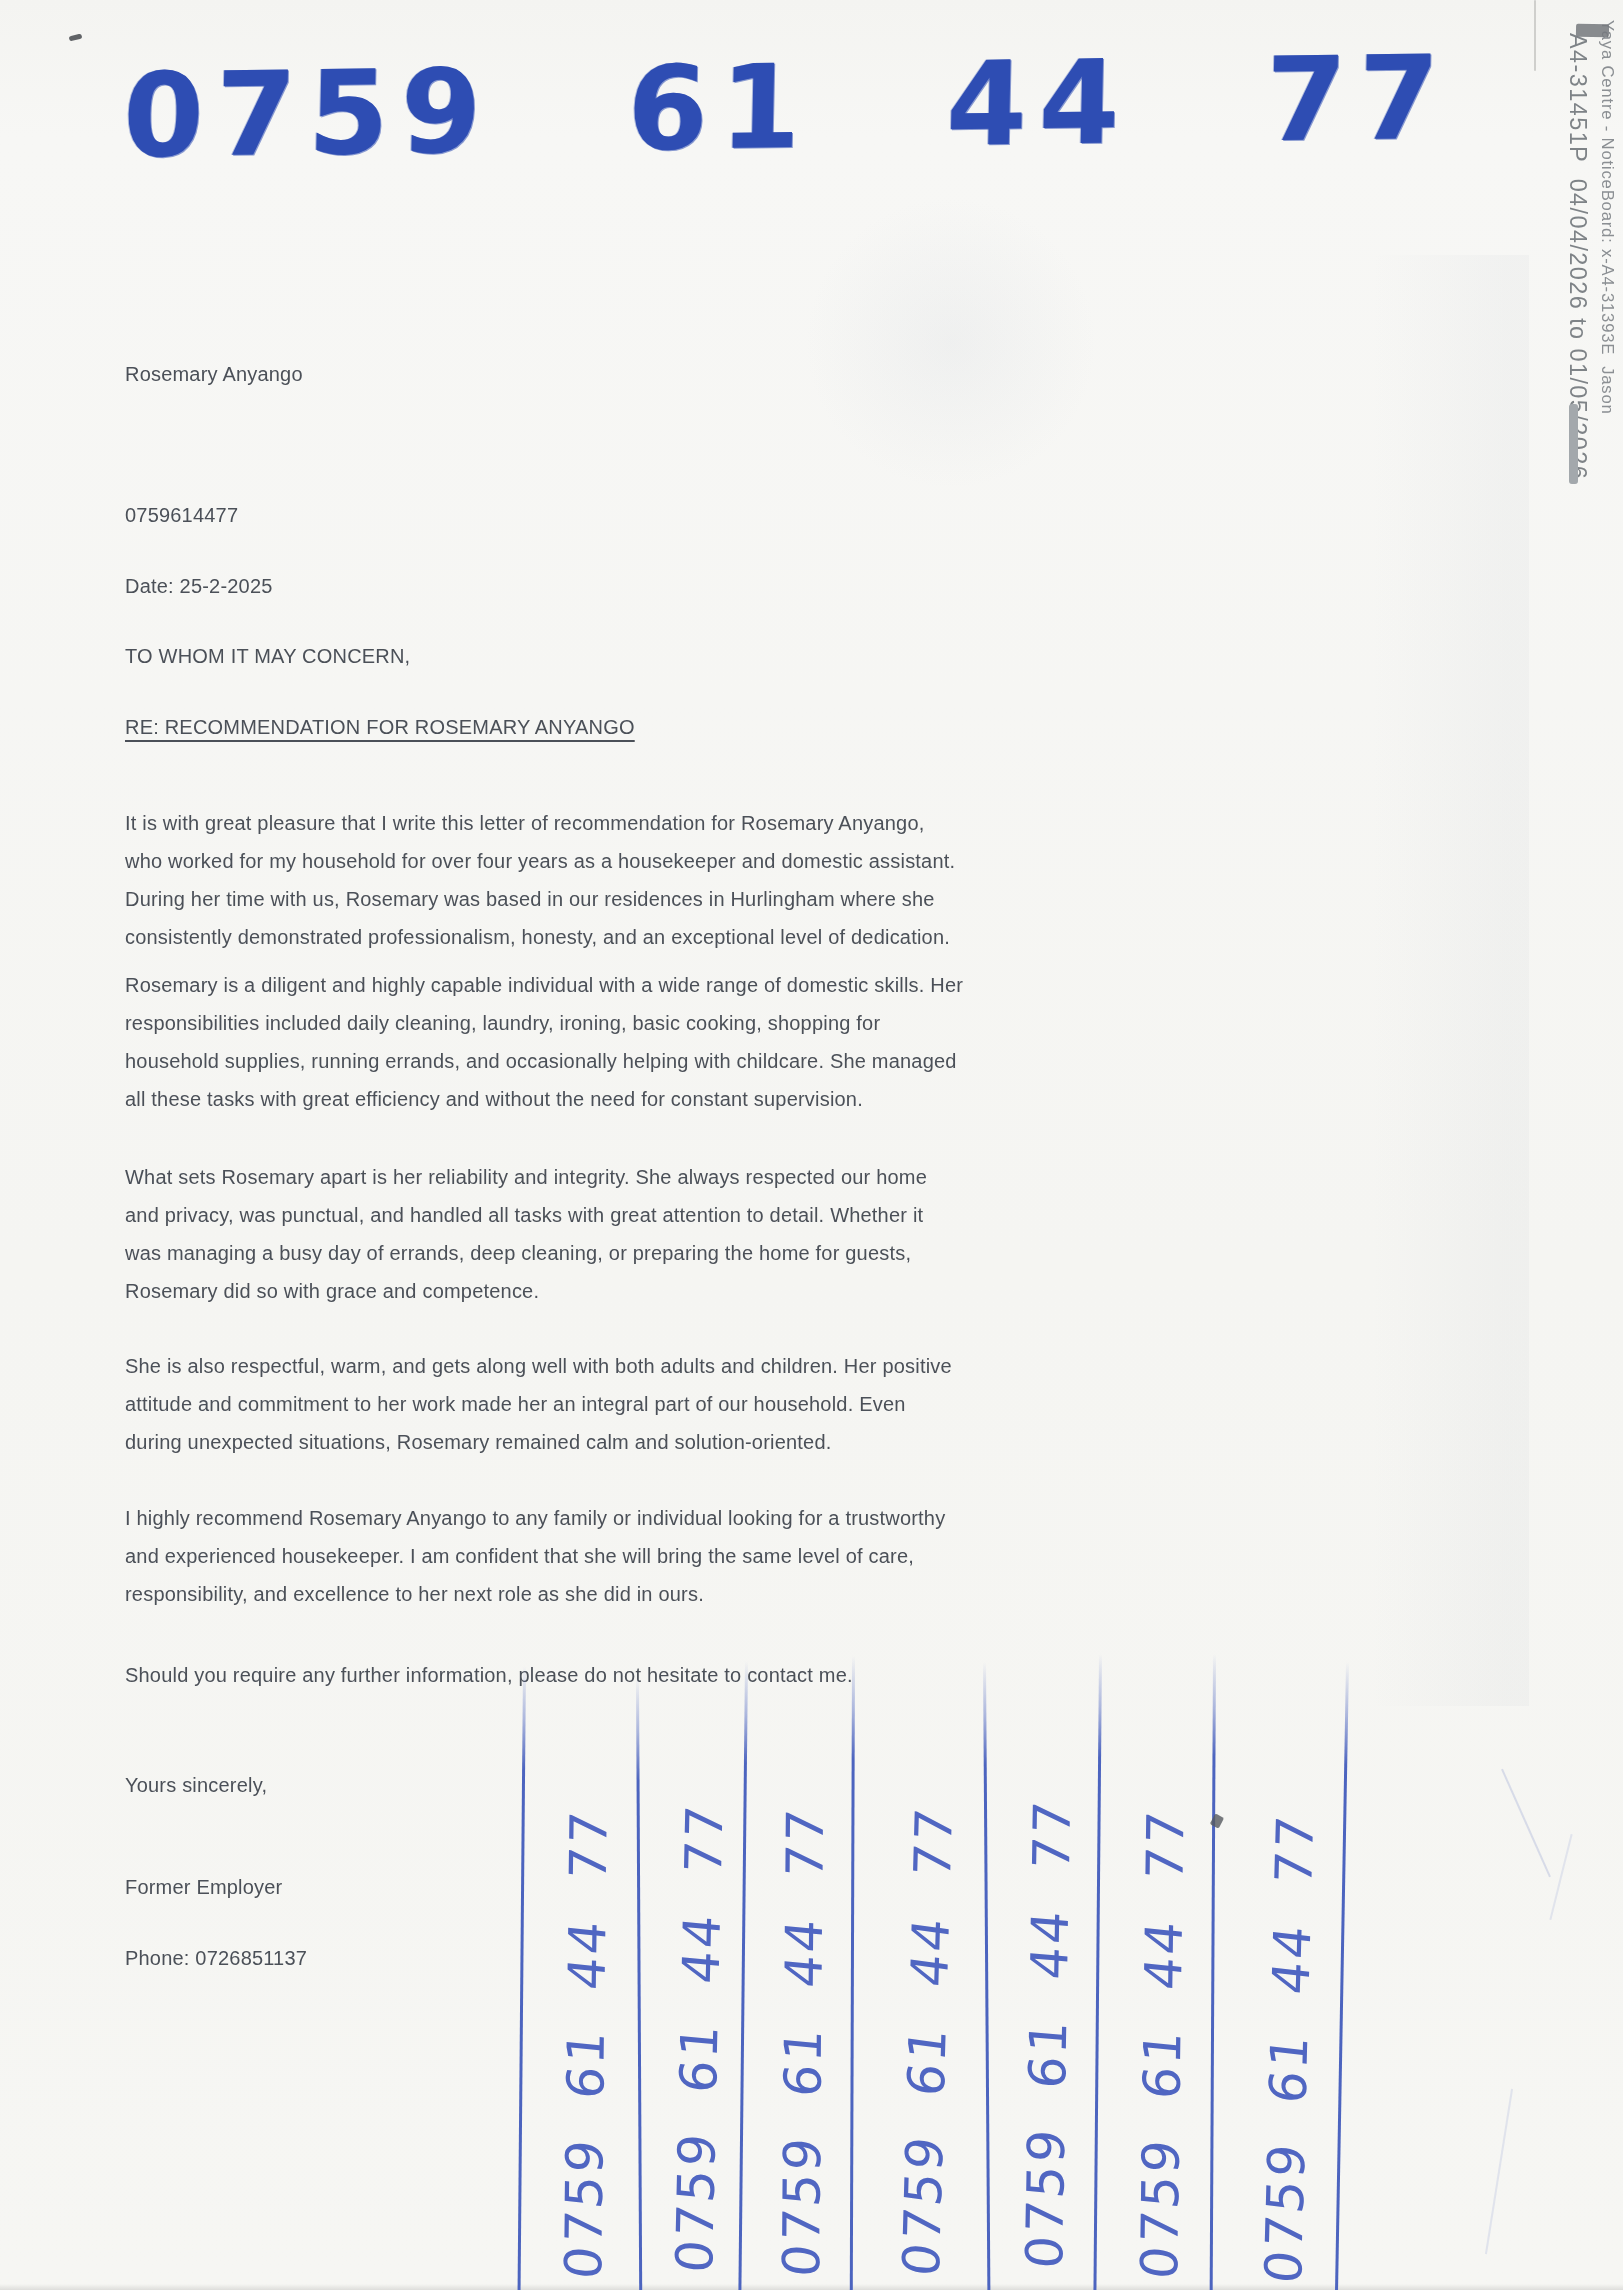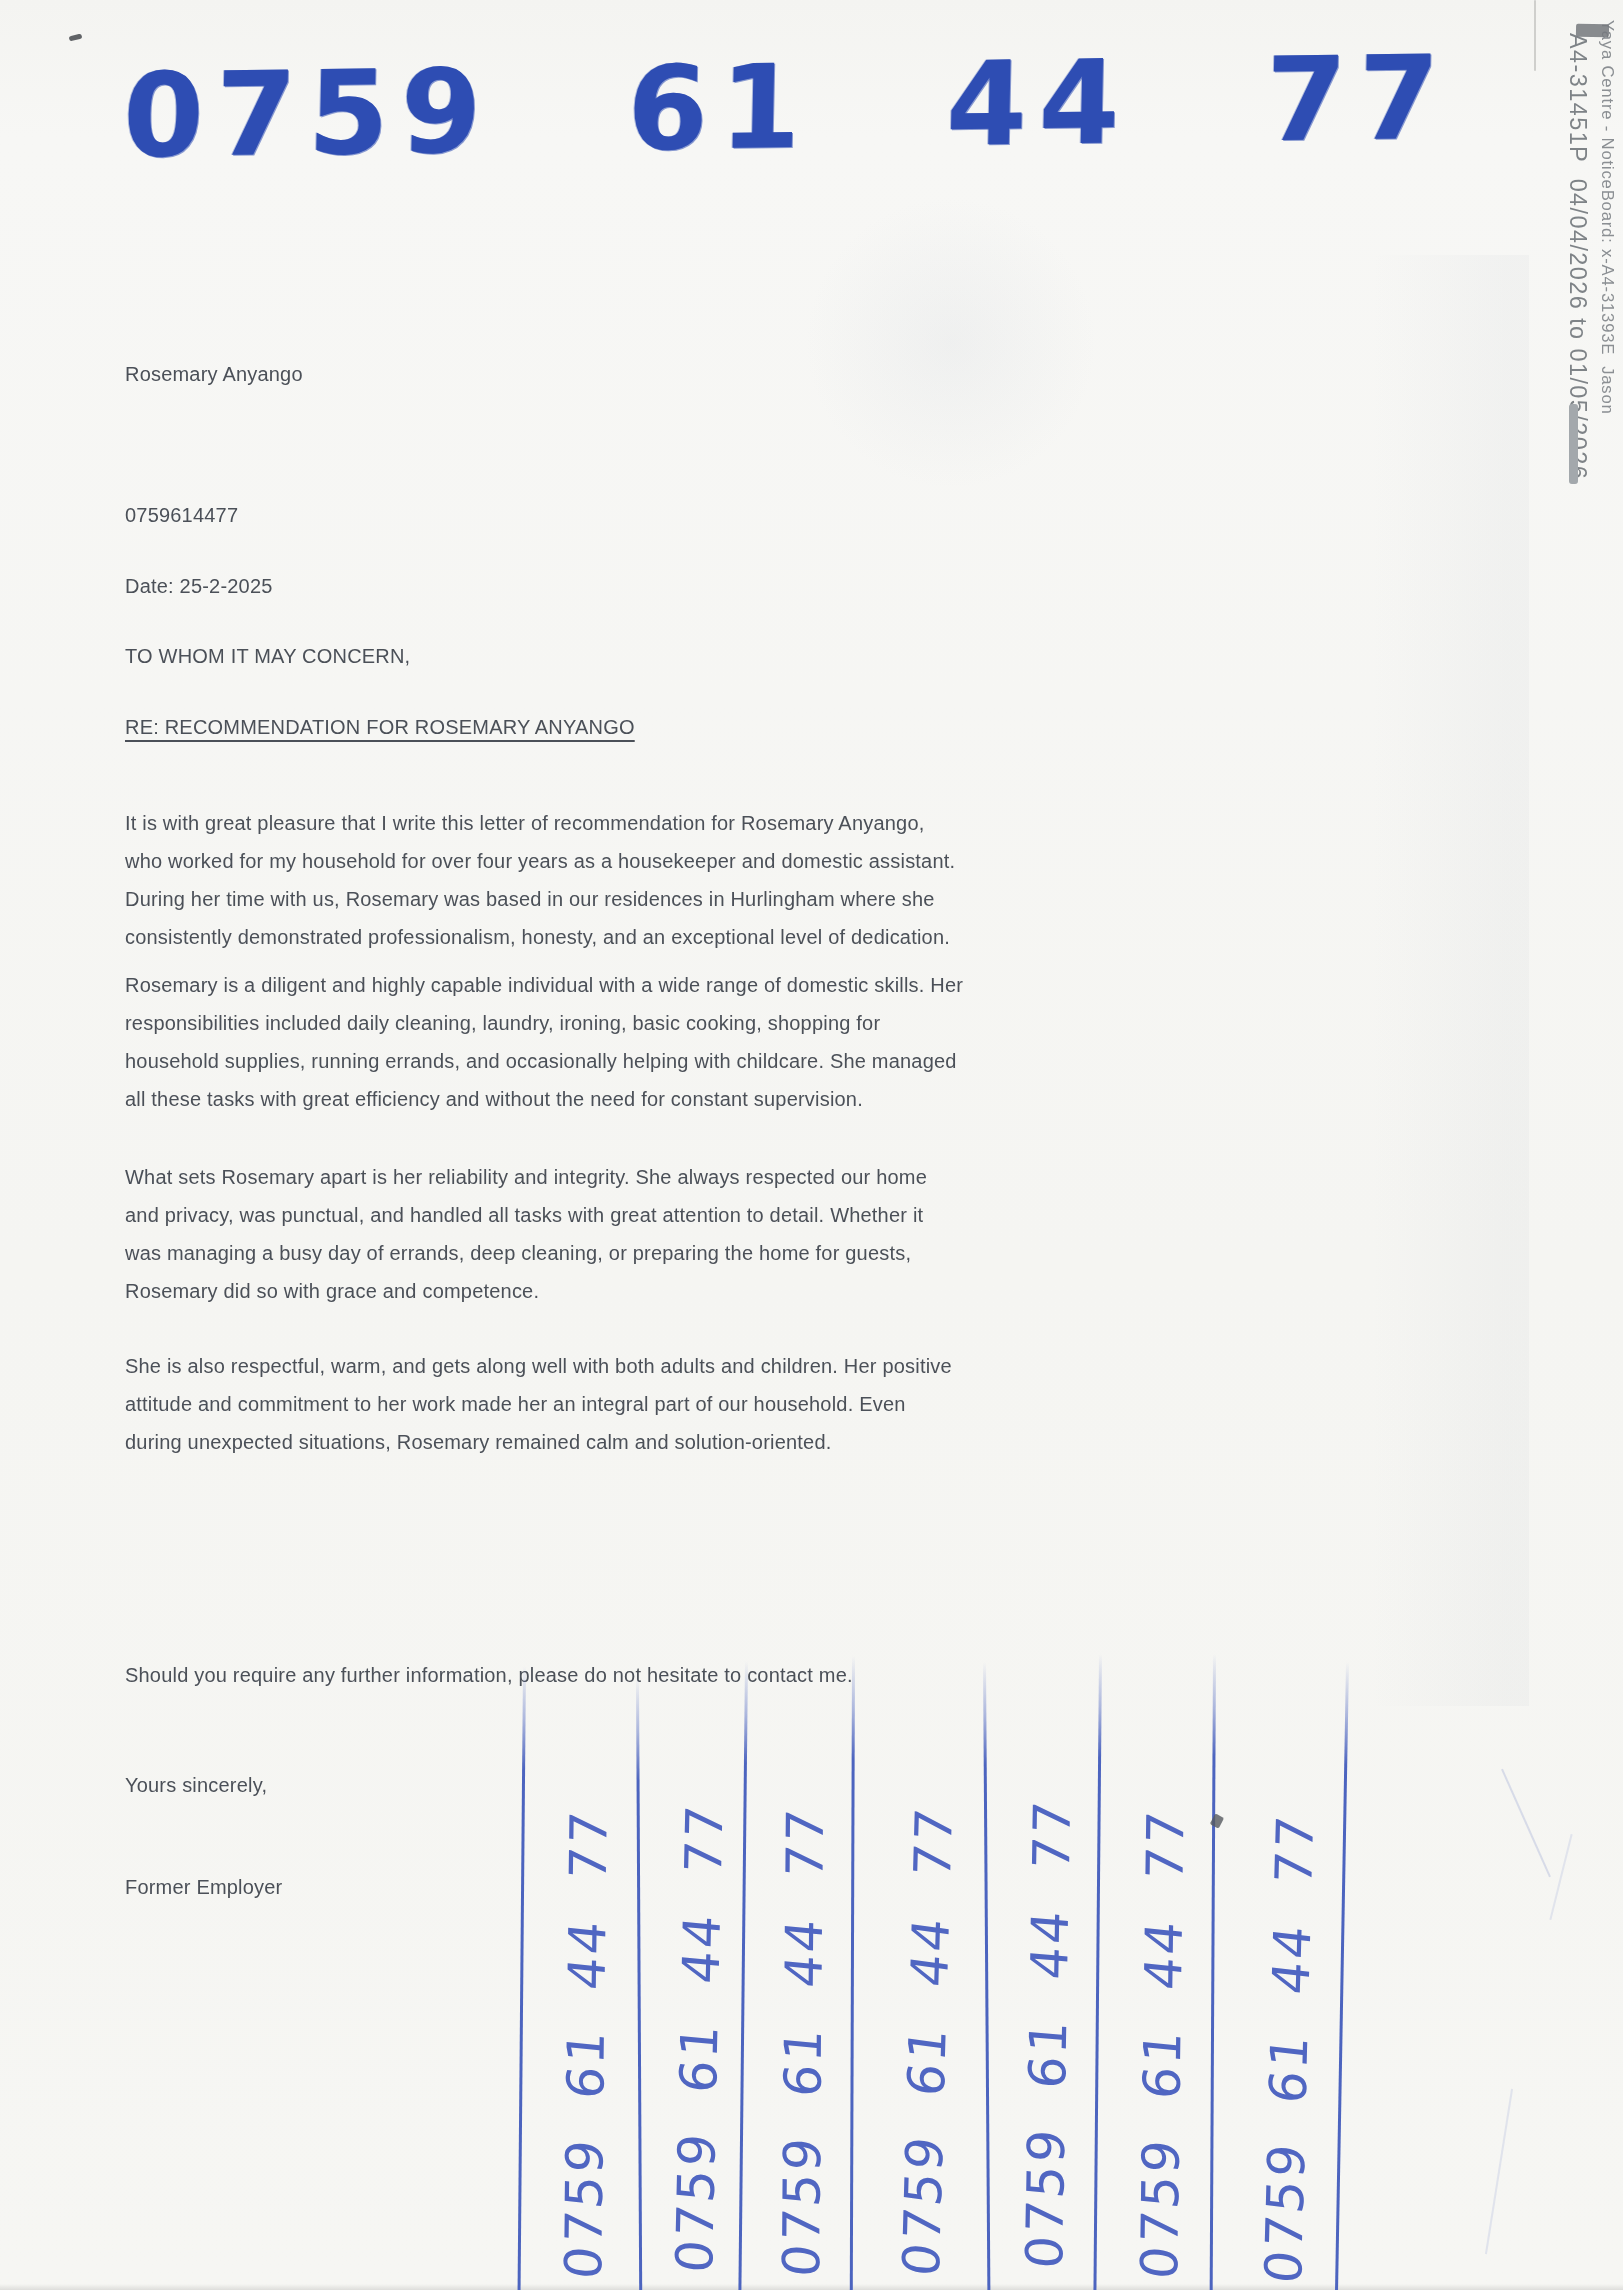--- a/index.html
+++ b/index.html
@@ -78,24 +78,28 @@
 responsibilities included daily cleaning, laundry, ironing, basic cooking, shopping for
 household supplies, running errands, and occasionally helping with childcare. She managed
 all these tasks with great efficiency and without the need for constant supervision.</div>
   <div class="tline" style="top:1158px;">What sets Rosemary apart is her reliability and integrity. She always respected our home
 and privacy, was punctual, and handled all tasks with great attention to detail. Whether it
 was managing a busy day of errands, deep cleaning, or preparing the home for guests,
 Rosemary did so with grace and competence.</div>
   <div class="tline" style="top:1347px;">She is also respectful, warm, and gets along well with both adults and children. Her positive
 attitude and commitment to her work made her an integral part of our household. Even
 during unexpected situations, Rosemary remained calm and solution-oriented.</div>
+  <div class="tline" style="top:1499px;">I highly recommend Rosemary Anyango to any family or individual looking for a trustworthy
+and experienced housekeeper. I am confident that she will bring the same level of care,
+responsibility, and excellence to her next role as she did in ours.</div>
   <div class="tline" style="top:1656px;">Should you require any further information, please do not hesitate to contact me.</div>
 
   <div class="tline" style="top:1766px;">Yours sincerely,</div>
   <div class="tline" style="top:1868px;">Former Employer</div>
+  <div class="tline" style="top:1939px;">Phone: 0726851137</div>
 
   <div class="strip-line" style="left:523px; top:1666px;height:627px;transform:rotate(0.5deg);"></div>
   <div class="strip-line" style="left:636px; top:1678px;height:616px;transform:rotate(-0.3deg);"></div>
   <div class="strip-line" style="left:745px; top:1661px;height:632px;transform:rotate(0.6deg);"></div>
   <div class="strip-line" style="left:852px; top:1656px;height:637px;transform:rotate(0.2deg);"></div>
   <div class="strip-line" style="left:983px;top:1662px;height:631px;transform:rotate(-0.4deg);"></div>
   <div class="strip-line" style="left:1099px;top:1654px;height:639px;transform:rotate(0.5deg);"></div>
   <div class="strip-line" style="left:1213px;top:1654px;height:639px;transform:rotate(0.3deg);"></div>
   <div class="strip-line" style="left:1346px;top:1662px;height:631px;transform:rotate(1.0deg);"></div>
 

